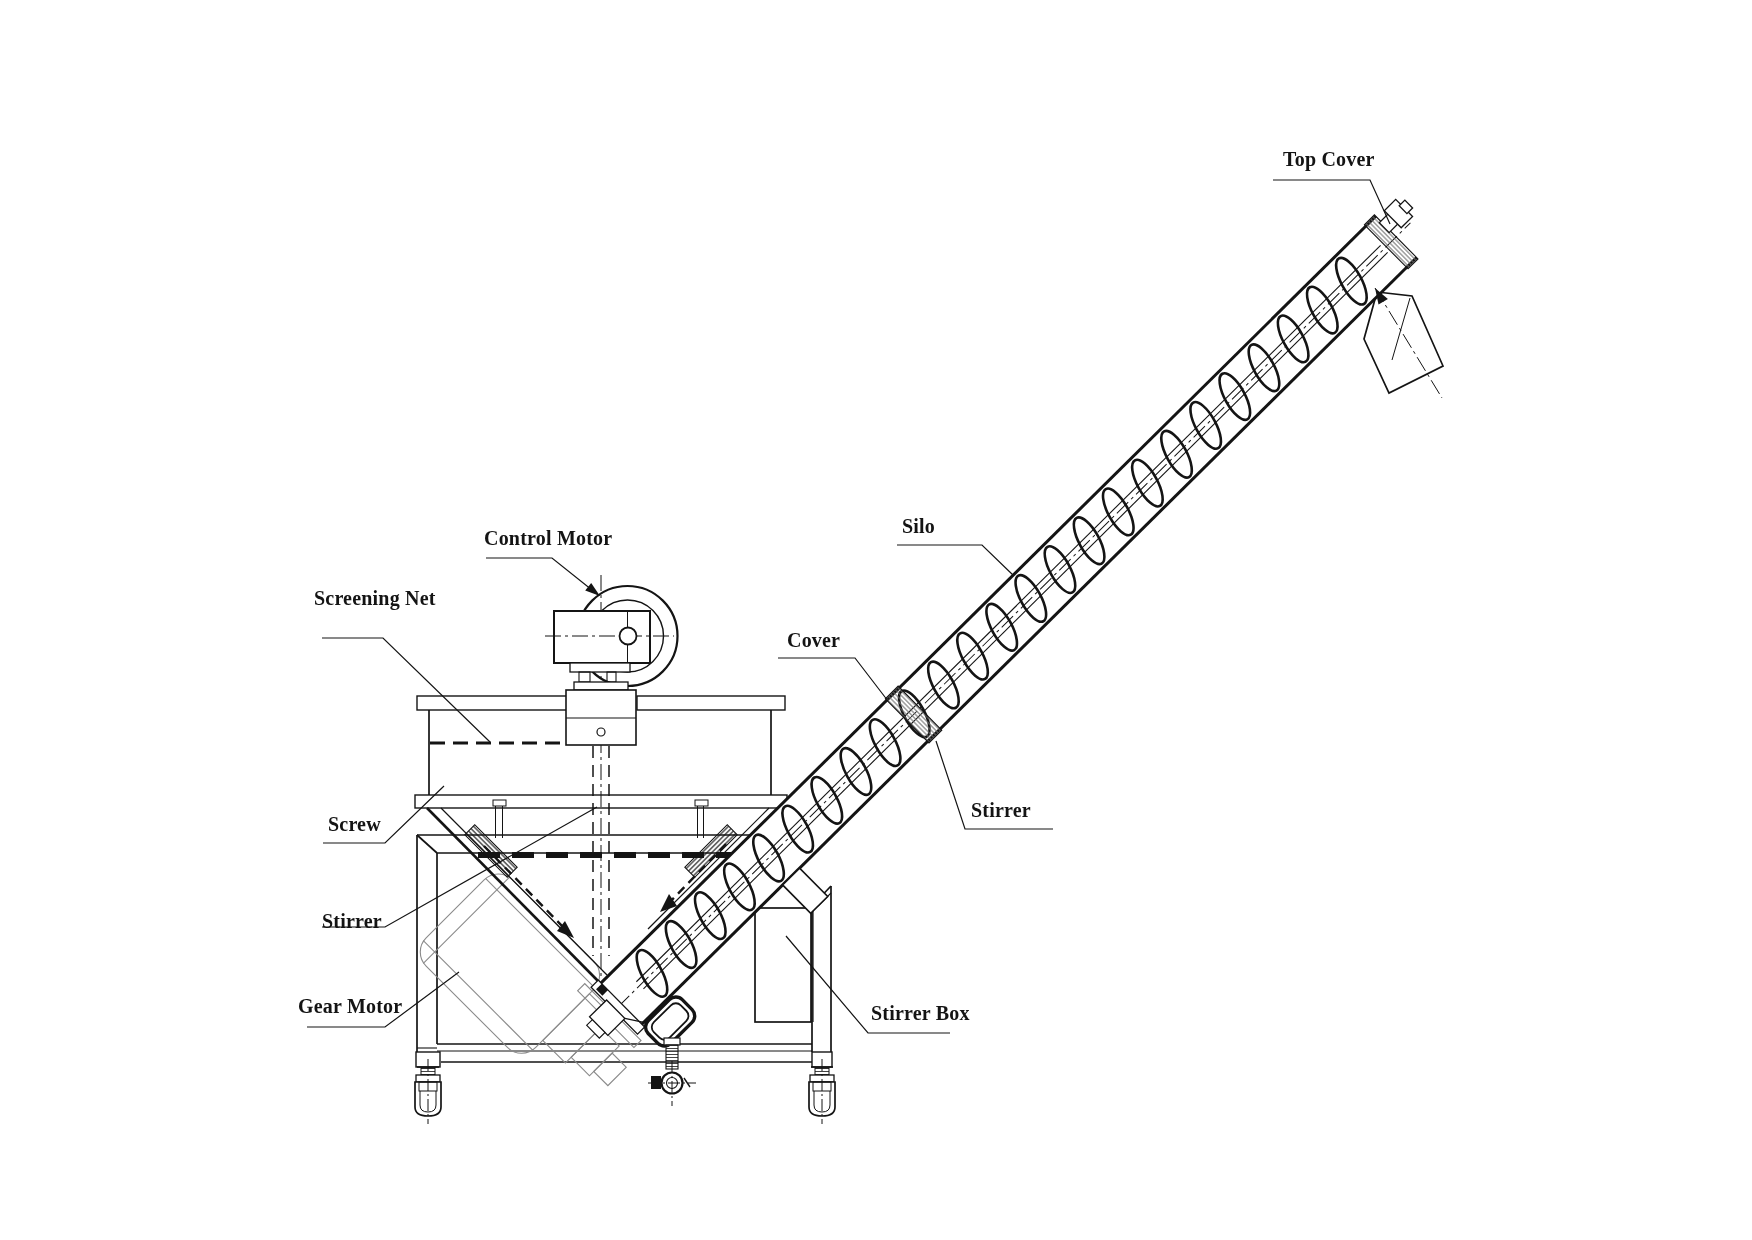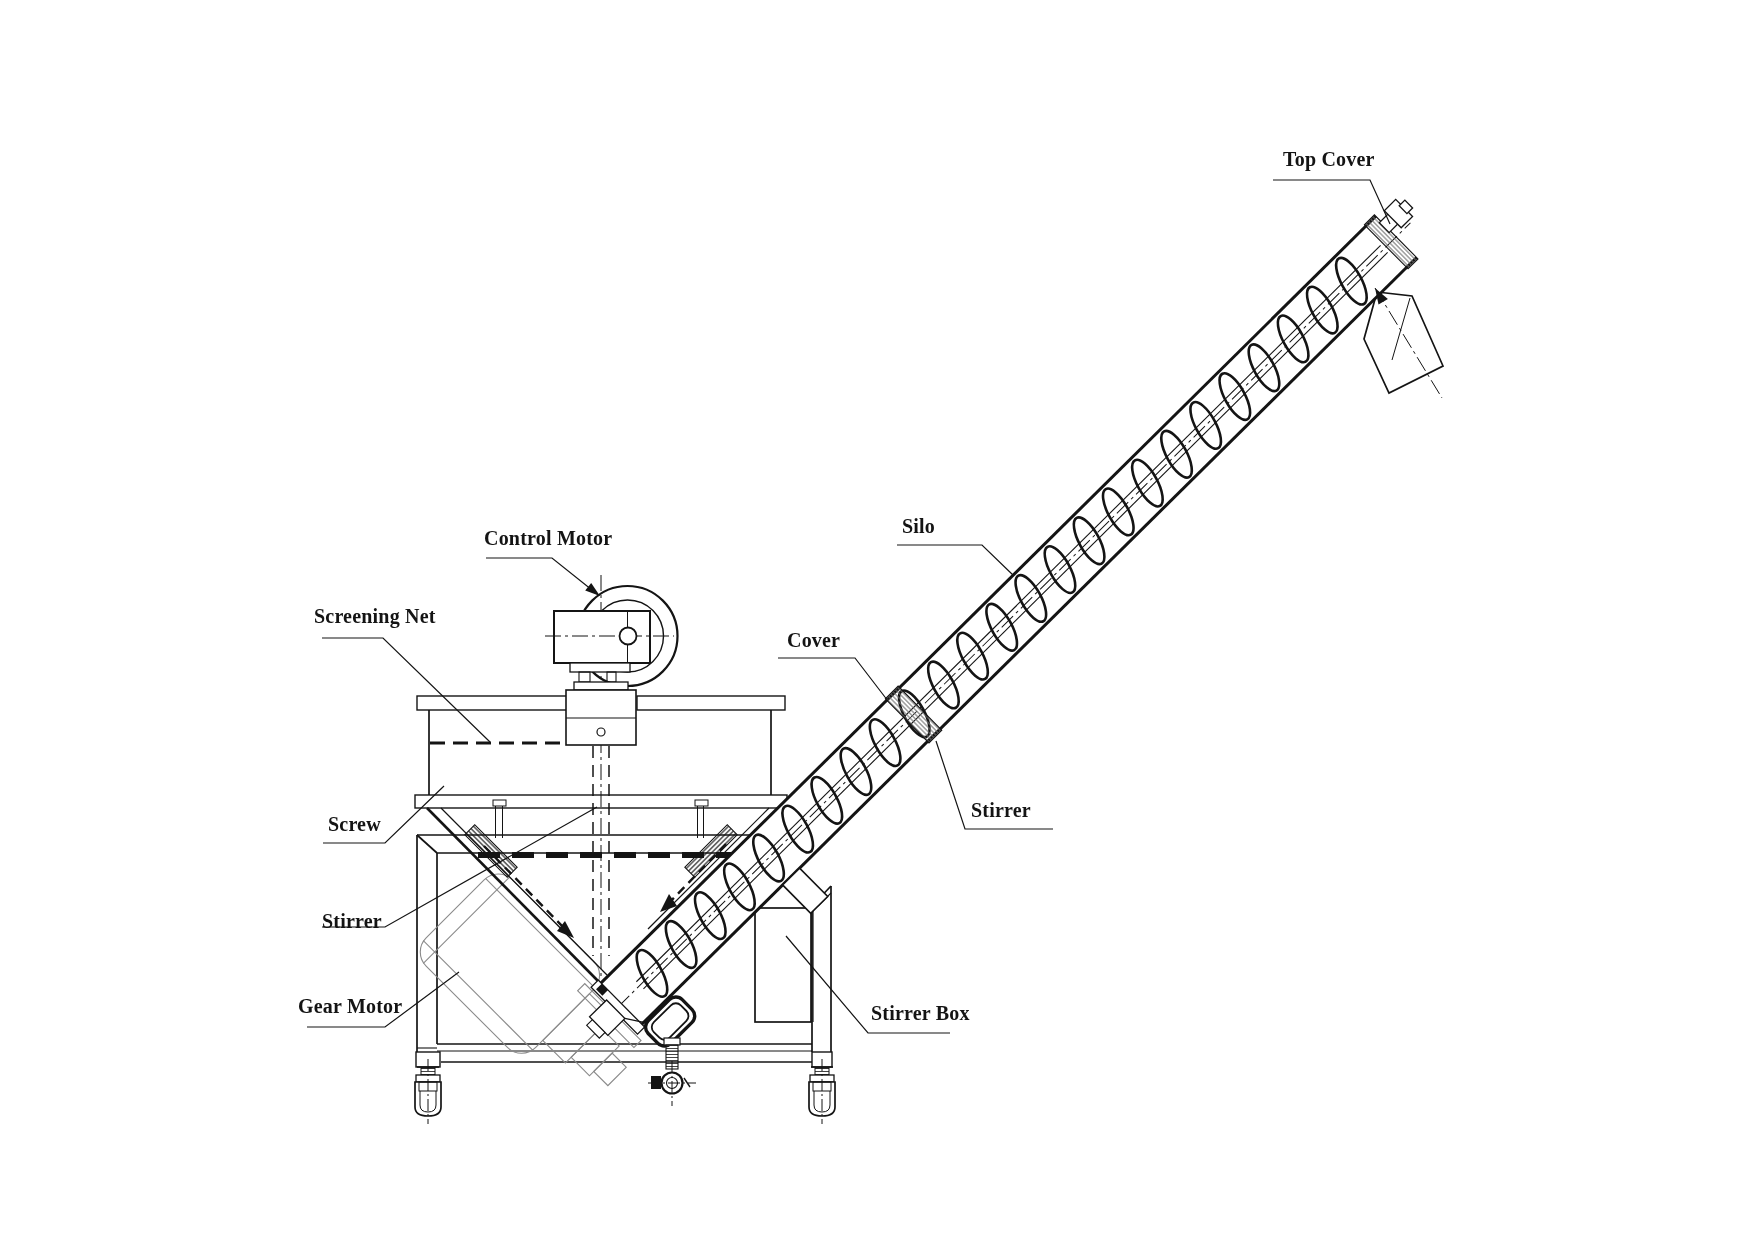--- a/index.html
+++ b/index.html
@@ -243,19 +243,19 @@
     <path d="M307,1027 H385 L459,972"></path>
     <path d="M950,1033 H868 L786,936"></path>
   </g>
 </svg>
 
 <div class="dlabel" style="left:1283px;top:149px">Top Cover</div>
 <div class="dlabel" style="left:902px;top:516px">Silo</div>
 <div class="dlabel" style="left:787px;top:630px">Cover</div>
 <div class="dlabel" style="left:971px;top:800px">Stirrer</div>
 <div class="dlabel" style="left:484px;top:528px">Control Motor</div>
-<div class="dlabel" style="left:314px;top:606px">Screening Net</div>
+<div class="dlabel" style="left:314px;top:588px">Screening Net</div>
 <div class="dlabel" style="left:328px;top:814px">Screw</div>
 <div class="dlabel" style="left:322px;top:911px">Stirrer</div>
 <div class="dlabel" style="left:298px;top:996px">Gear Motor</div>
 <div class="dlabel" style="left:871px;top:1003px">Stirrer Box</div>
 
 </div>
 
 </body></html>

